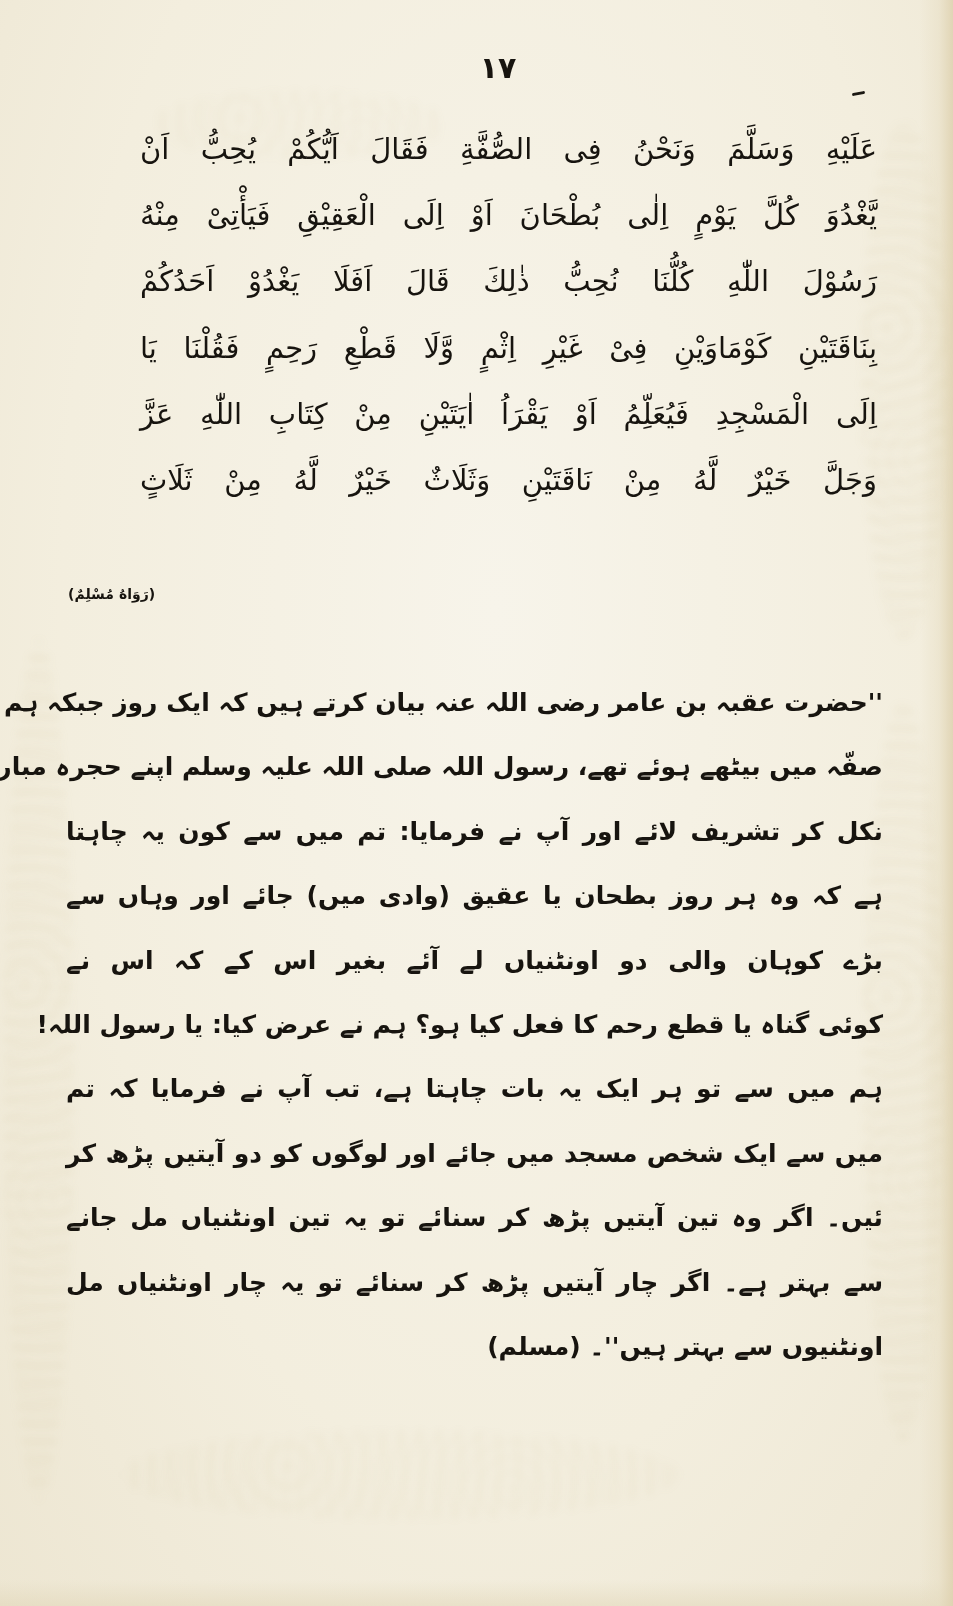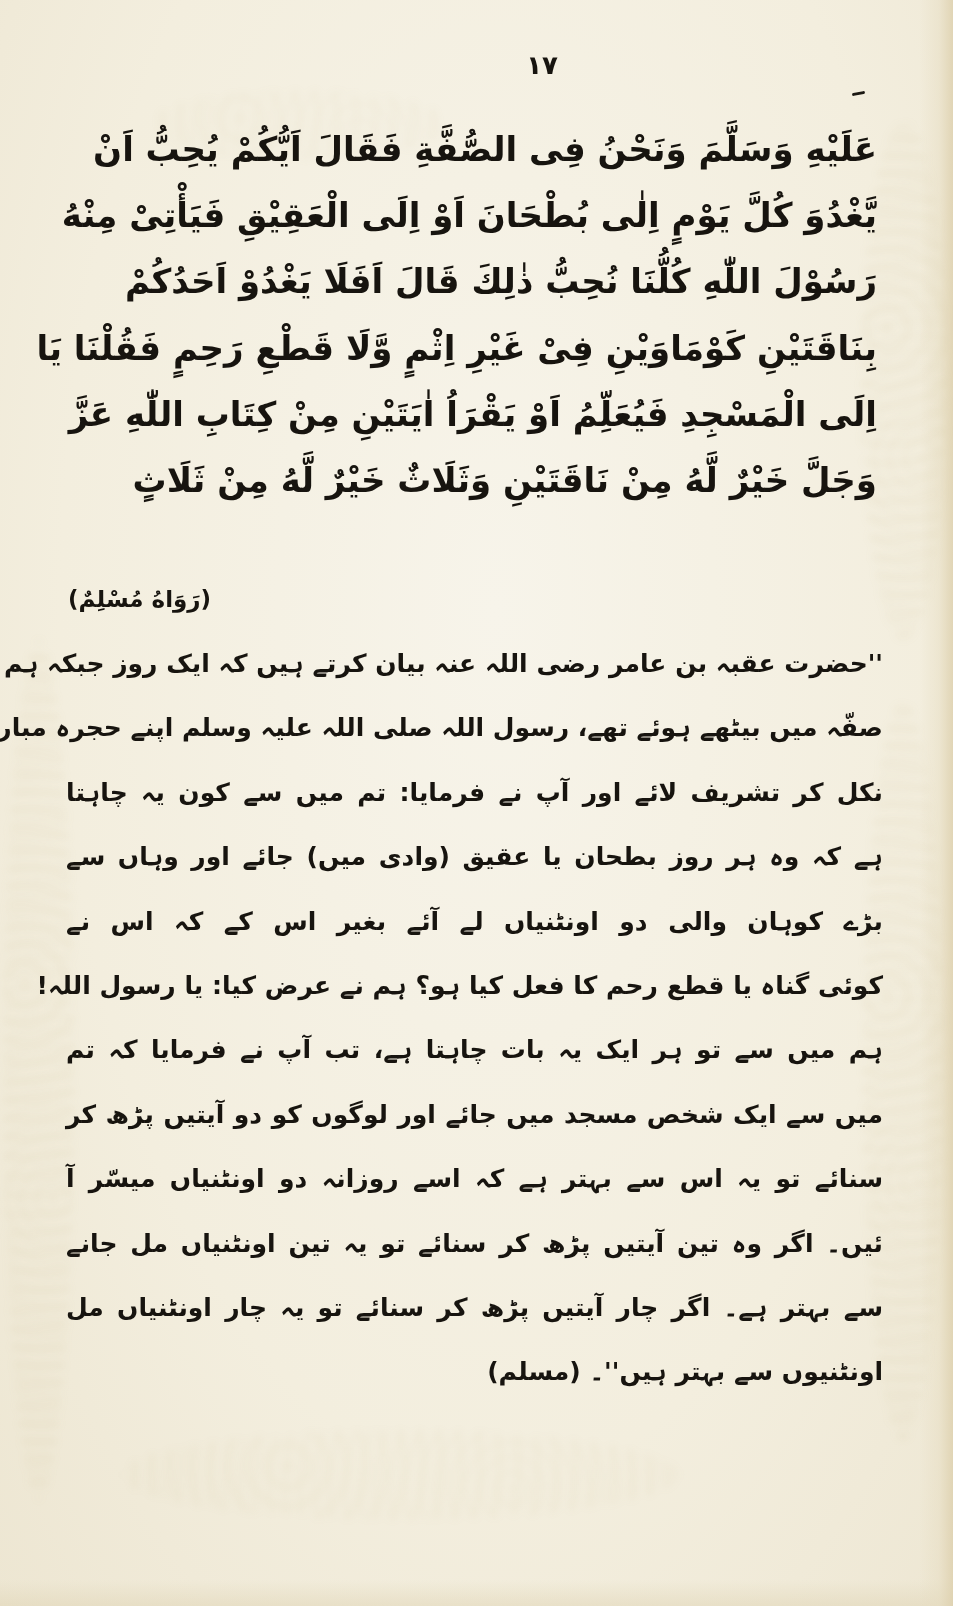--- a/index.html
+++ b/index.html
@@ -28,49 +28,49 @@
     pointer-events:none;
   }
   .g1 { right:6px;  top:120px;  width:86px;  height:520px; }
   .g2 { right:10px; top:700px;  width:80px;  height:740px; }
   .g3 { left:4px;   top:640px;  width:70px;  height:860px; }
   .g4 { left:120px; top:1430px; width:560px; height:90px; opacity:.4; }
   .g5 { left:150px; top:90px;   width:300px; height:70px; opacity:.35; }
 
   .page-number {
     position:absolute; top:50px; left:438px; width:120px;
-    text-align:right;
-    font-size:26px; font-weight:bold;
+    text-align:center;
+    font-size:30px; font-weight:bold;
     letter-spacing:2px;
   }
   .corner-mark {
     position:absolute; top:92px; right:88px;
     width:13px; height:3px; background:#1b1812;
     transform:rotate(-10deg); border-radius:2px;
   }
 
   .arabic-block {
     position:absolute; top:116px; right:76px; left:140px;
   }
   .a-line {
     height:66.2px; line-height:66.2px;
-    font-size:34px; font-weight:bold;
+    font-size:29px; font-weight:normal;
     white-space:nowrap;
     text-align:justify; text-align-last:justify;
     direction:rtl;
     overflow:visible;
   }
   .attribution {
     position:absolute; top:586px; left:68px;
-    font-size:23px; font-weight:bold;
+    font-size:14px; font-weight:bold;
     direction:rtl;
   }
 
   .urdu-block {
-    position:absolute; top:632px; right:70px; left:66px;
+    position:absolute; top:671px; right:70px; left:66px;
   }
   .u-line {
     height:64.4px; line-height:64.4px;
     font-size:25px; font-weight:bold;
     text-align:justify; text-align-last:justify;
     direction:rtl;
     white-space:nowrap;
   }
   .u-line.last {
     text-align-last:right;
@@ -103,19 +103,18 @@
 
   <section class="urdu-block">
     <div class="u-line">''حضرت عقبہ بن عامر رضی اللہ عنہ بیان کرتے ہیں کہ ایک روز جبکہ ہم</div>
     <div class="u-line">صفّہ میں بیٹھے ہوئے تھے، رسول اللہ صلی اللہ علیہ وسلم اپنے حجرہ مبارک سے</div>
     <div class="u-line">نکل کر تشریف لائے اور آپ نے فرمایا: تم میں سے کون یہ چاہتا</div>
     <div class="u-line">ہے کہ وہ ہر روز بطحان یا عقیق (وادی میں) جائے اور وہاں سے</div>
     <div class="u-line">بڑے کوہان والی دو اونٹنیاں لے آئے بغیر اس کے کہ اس نے</div>
     <div class="u-line">کوئی گناہ یا قطع رحم کا فعل کیا ہو؟ ہم نے عرض کیا: یا رسول اللہ!</div>
     <div class="u-line">ہم میں سے تو ہر ایک یہ بات چاہتا ہے، تب آپ نے فرمایا کہ تم</div>
     <div class="u-line">میں سے ایک شخص مسجد میں جائے اور لوگوں کو دو آیتیں پڑھ کر</div>
-    <div class="u-line">سنائے تو یہ اس سے بہتر ہے کہ اسے روزانہ دو اونٹنیاں میسّر آ</div>
     <div class="u-line">ئیں۔ اگر وہ تین آیتیں پڑھ کر سنائے تو یہ تین اونٹنیاں مل جانے</div>
     <div class="u-line">سے بہتر ہے۔ اگر چار آیتیں پڑھ کر سنائے تو یہ چار اونٹنیاں مل</div>
     <div class="u-line last">اونٹنیوں سے بہتر ہیں''۔ (مسلم)</div>
   </section>
 
 </div>
 
 </body></html>

